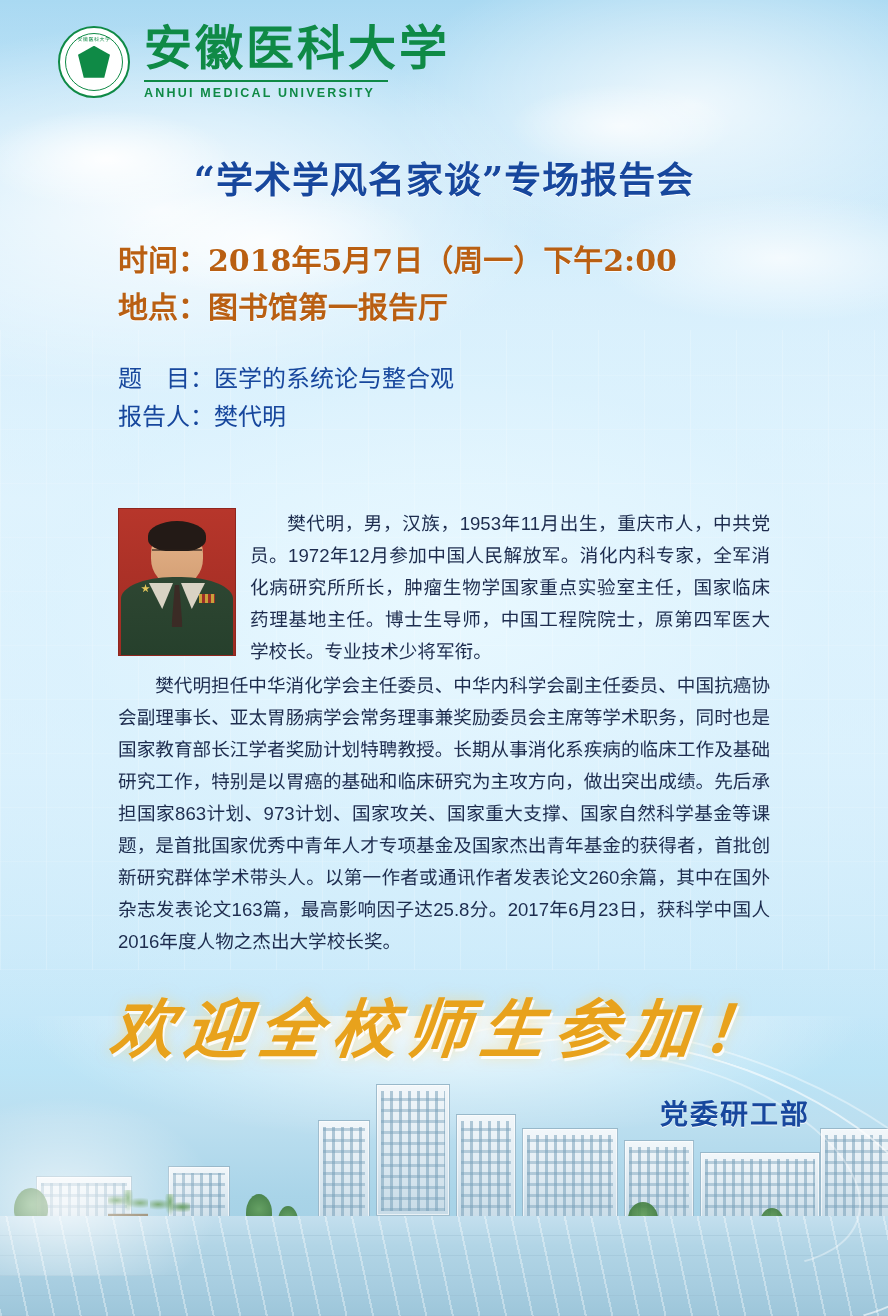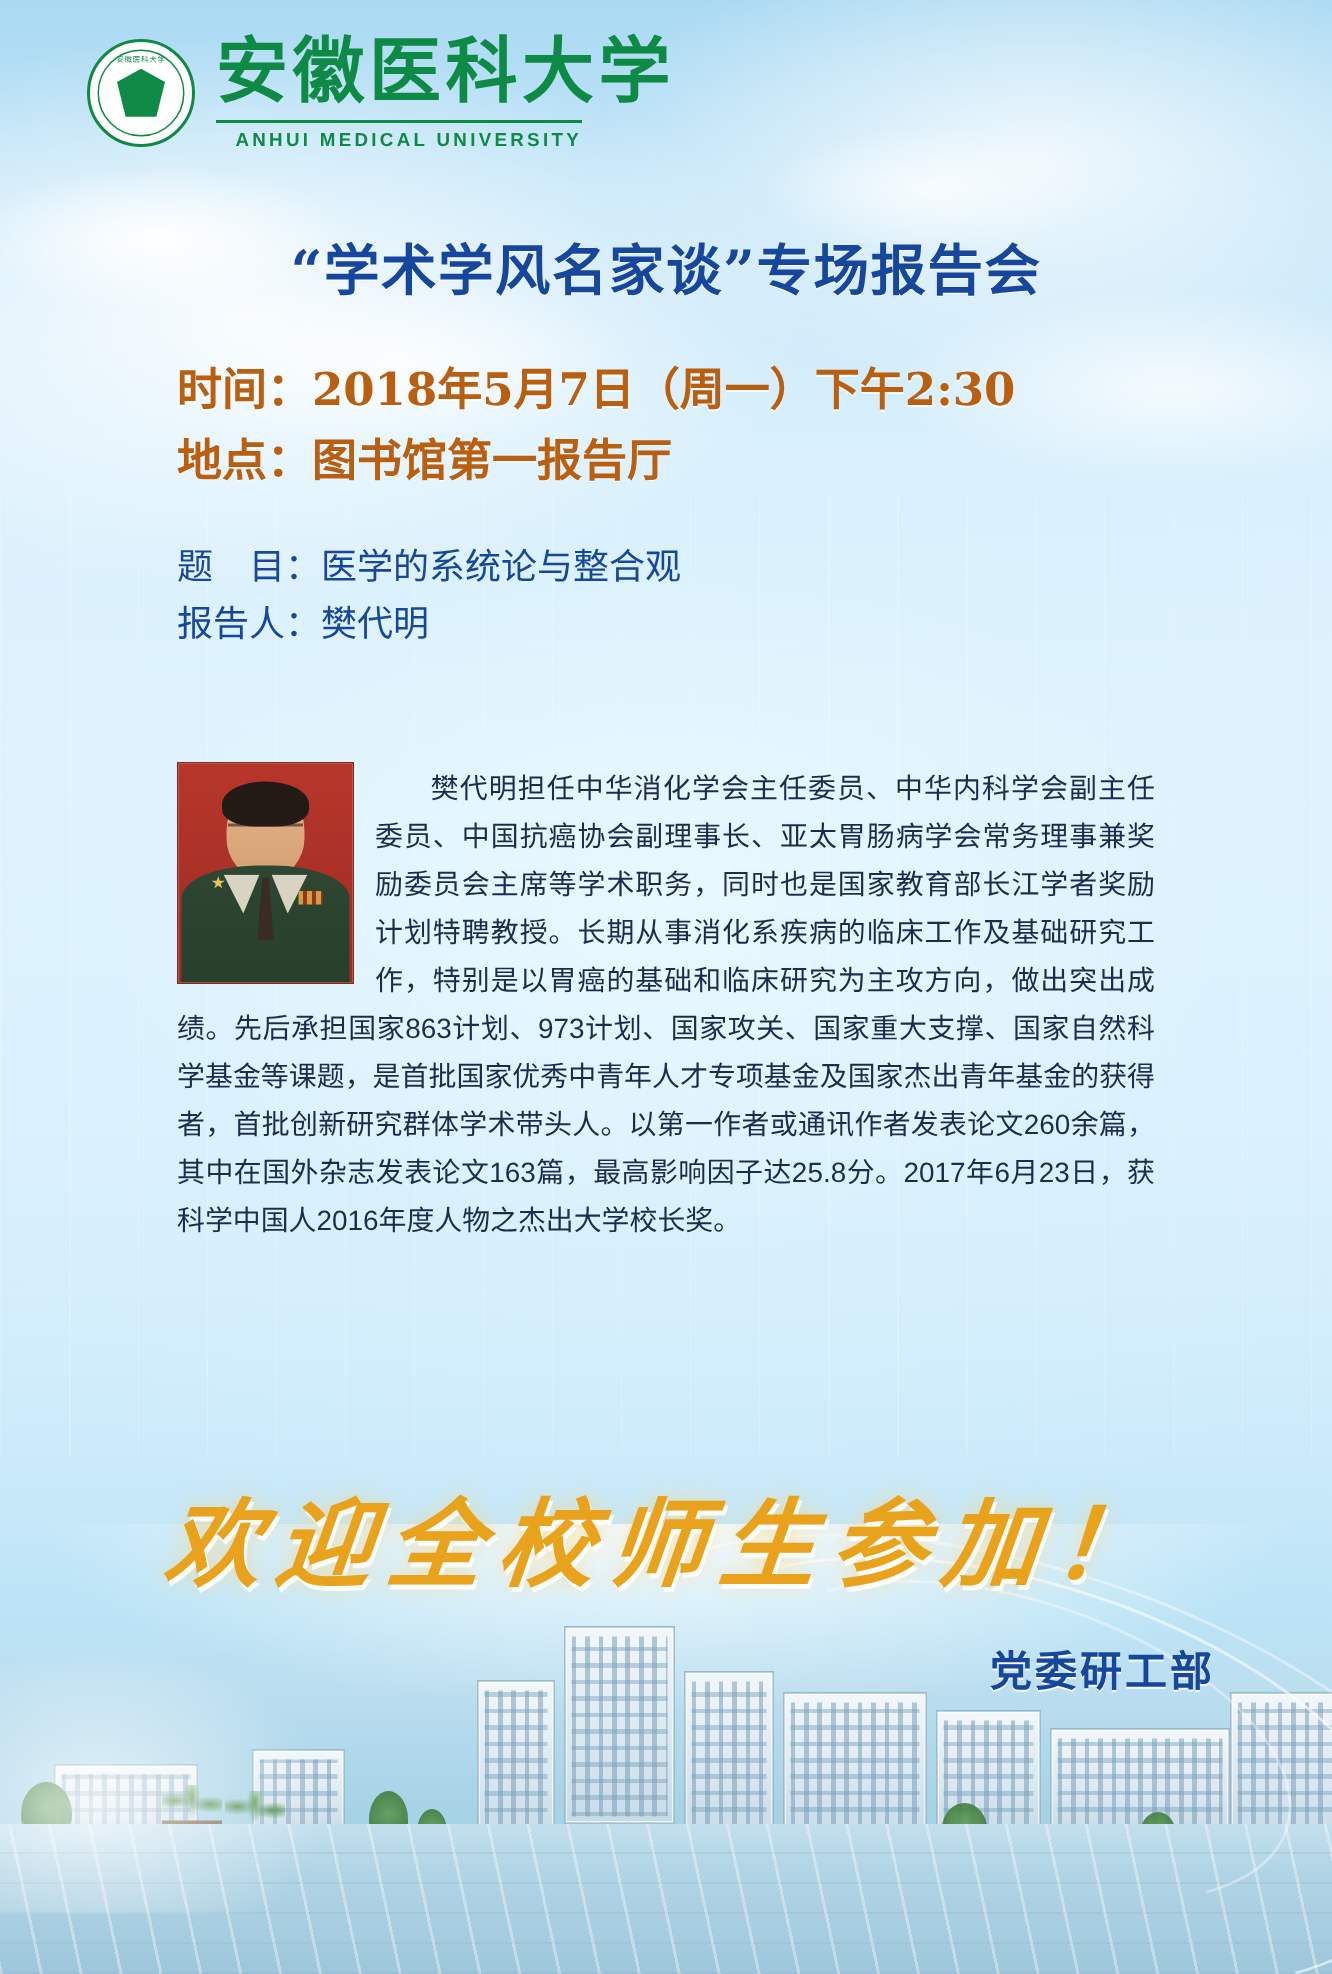--- a/index.html
+++ b/index.html
@@ -139,21 +139,21 @@
   .logo-cn {
     font-family: "DejaVu Serif", "Liberation Serif", serif;
     font-weight: bold; font-size: 48px; color: #0f8a46;
     letter-spacing: 3px; white-space: nowrap;
   }
   .logo-en {
     margin-top: 8px;
     font-size: 12.5px; color: #0f8a46; font-weight: bold;
     letter-spacing: 2.2px; white-space: nowrap;
     border-top: 2px solid #0f8a46; padding-top: 5px;
-    width: 244px; text-align: right;
+    width: 244px; text-align: left;
   }
 
   
   .main-title {
     position: absolute; top: 150px; left: 0; right: 0;
     text-align: center;
     font-family: "DejaVu Serif", "Liberation Serif", serif;
     font-weight: bold; font-size: 37px; color: #17479d;
     letter-spacing: 1px;
     text-shadow: 0 1px 0 rgba(255,255,255,.9);
@@ -301,40 +301,41 @@
     </div>
     <div class="logo-text">
       <div class="logo-cn">安徽医科大学</div>
       <div class="logo-en">ANHUI MEDICAL UNIVERSITY</div>
     </div>
   </div>
 
   <div class="main-title">“学术学风名家谈”专场报告会</div>
 
   <div class="meta">
-    <div class="meta-row">时间：2018年5月7日（周一）下午2:30</div>
+    <div class="meta-row">时间：2018年5月7日（周一）下午2:00</div>
     <div class="meta-row">地点：图书馆第一报告厅</div>
   </div>
 
   <div class="topic">
     <div class="topic-row">题　目：医学的系统论与整合观</div>
     <div class="topic-row">报告人：樊代明</div>
   </div>
 
   <div class="bio">
     <div class="portrait">
       <div class="head"></div>
       <div class="hair"></div>
       <div class="glasses"></div>
       <div class="body"></div>
       <div class="collar-l"></div>
       <div class="collar-r"></div>
       <div class="tie"></div>
       <div class="badge"></div>
       <div class="star"></div>
     </div>
+    <p class="first">樊代明，男，汉族，1953年11月出生，重庆市人，中共党员。1972年12月参加中国人民解放军。消化内科专家，全军消化病研究所所长，肿瘤生物学国家重点实验室主任，国家临床药理基地主任。博士生导师，中国工程院院士，原第四军医大学校长。专业技术少将军衔。</p>
     <p class="second">樊代明担任中华消化学会主任委员、中华内科学会副主任委员、中国抗癌协会副理事长、亚太胃肠病学会常务理事兼奖励委员会主席等学术职务，同时也是国家教育部长江学者奖励计划特聘教授。长期从事消化系疾病的临床工作及基础研究工作，特别是以胃癌的基础和临床研究为主攻方向，做出突出成绩。先后承担国家863计划、973计划、国家攻关、国家重大支撑、国家自然科学基金等课题，是首批国家优秀中青年人才专项基金及国家杰出青年基金的获得者，首批创新研究群体学术带头人。以第一作者或通讯作者发表论文260余篇，其中在国外杂志发表论文163篇，最高影响因子达25.8分。2017年6月23日，获科学中国人2016年度人物之杰出大学校长奖。</p>
   </div>
 
   <div class="welcome">欢迎全校师生参加！</div>
 
   <div class="signature">党委研工部</div>
 </div>
 
 </body></html>

